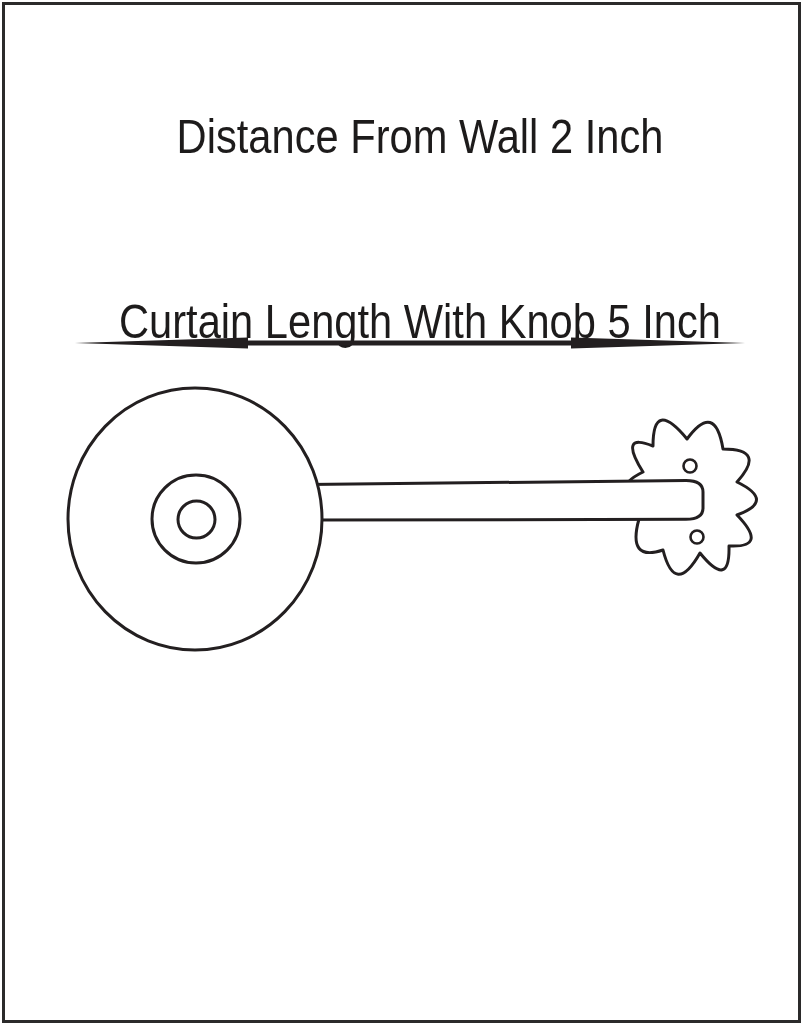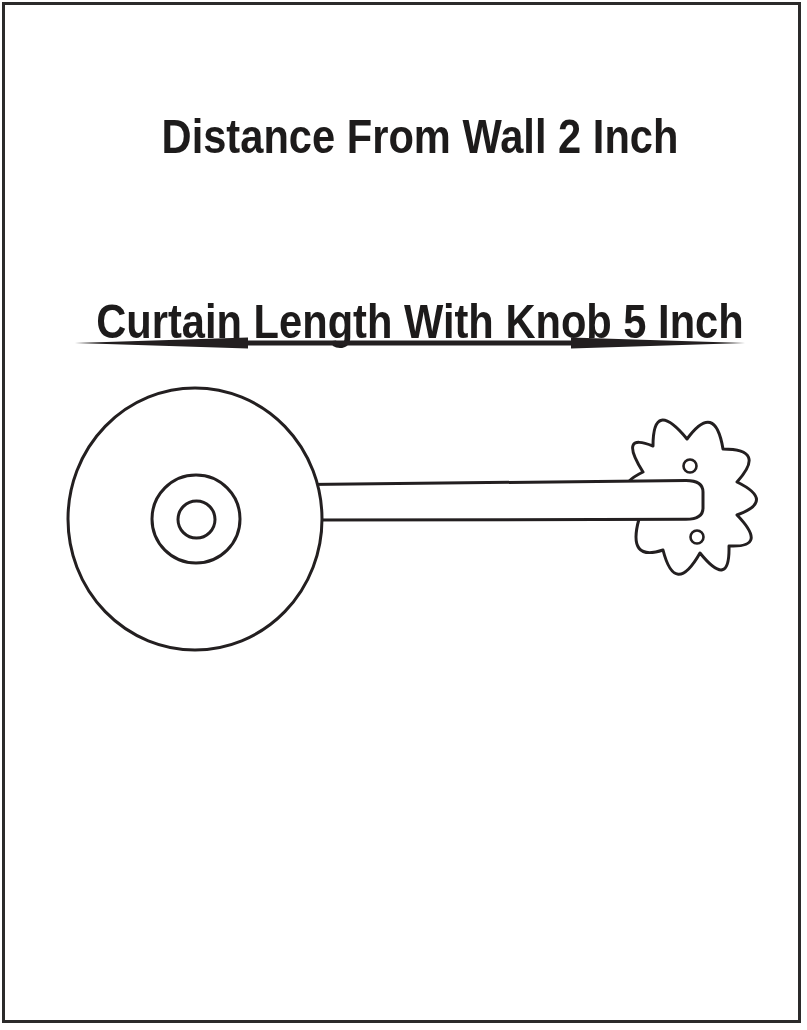--- a/index.html
+++ b/index.html
@@ -9,21 +9,20 @@
     height: 1030px;
     background: var(--page_background, #ffffff);
     overflow: hidden;
     font-family: "Liberation Sans", sans-serif;
   }
   .canvas {
     position: relative;
     width: 807px;
     height: 738px;
     background: var(--page_background, #ffffff);
-    font-weight: bold;
   }
   .page-border {
     position: absolute;
     left: 2px;
     top: 2px;
     width: 799px;
     height: 1021px;
     border: 3px solid var(--page_border, #2b2a2a);
     box-sizing: border-box;
     pointer-events: none;

